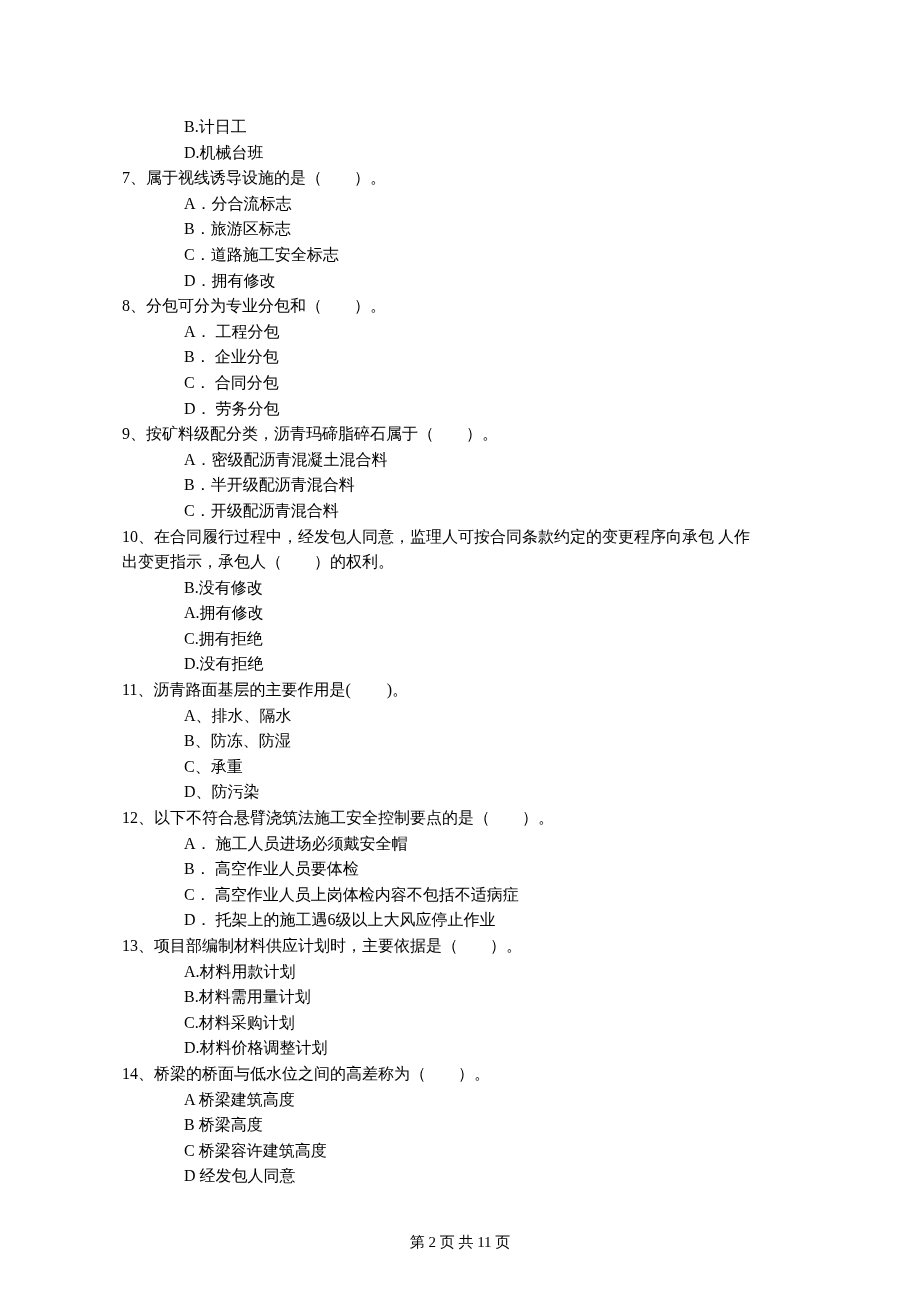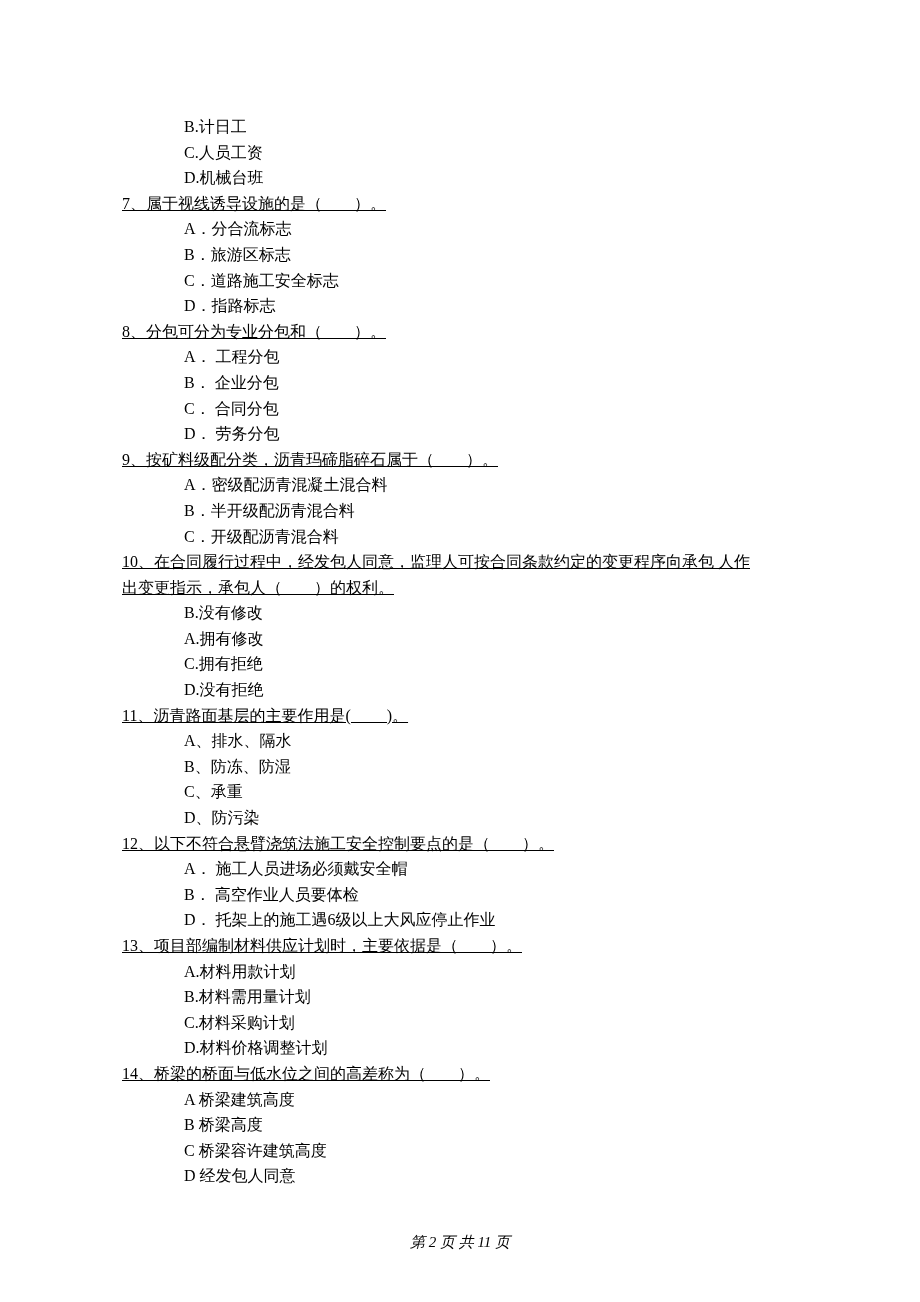--- a/index.html
+++ b/index.html
@@ -17,46 +17,43 @@
       padding: 114px 122px 60px 122px;
       box-sizing: border-box;
       min-height: 1302px;
       position: relative;
     }
     .option {
       padding-left: 62px;
     }
     .question {
       padding-left: 0;
-      text-decoration: underline;
     }
     .footer {
       text-align: center;
       font-size: 15px;
       position: absolute;
       bottom: 48px;
       left: 0;
       right: 0;
-      font-style: italic;
     }
   </style>
 </head>
 <body>
 
 <div class="page">
 
   <div class="option">B.计日工</div>
-  <div class="option">C.人员工资</div>
   <div class="option">D.机械台班</div>
 
   <div class="question">7、属于视线诱导设施的是（　　）。</div>
   <div class="option">A．分合流标志</div>
   <div class="option">B．旅游区标志</div>
   <div class="option">C．道路施工安全标志</div>
-  <div class="option">D．指路标志</div>
+  <div class="option">D．拥有修改</div>
 
   <div class="question">8、分包可分为专业分包和（　　）。</div>
   <div class="option">A． 工程分包</div>
   <div class="option">B． 企业分包</div>
   <div class="option">C． 合同分包</div>
   <div class="option">D． 劳务分包</div>
 
   <div class="question">9、按矿料级配分类，沥青玛碲脂碎石属于（　　）。</div>
   <div class="option">A．密级配沥青混凝土混合料</div>
   <div class="option">B．半开级配沥青混合料</div>
@@ -71,20 +68,21 @@
 
   <div class="question">11、沥青路面基层的主要作用是(　　 )。</div>
   <div class="option">A、排水、隔水</div>
   <div class="option">B、防冻、防湿</div>
   <div class="option">C、承重</div>
   <div class="option">D、防污染</div>
 
   <div class="question">12、以下不符合悬臂浇筑法施工安全控制要点的是（　　）。</div>
   <div class="option">A． 施工人员进场必须戴安全帽</div>
   <div class="option">B． 高空作业人员要体检</div>
+  <div class="option">C． 高空作业人员上岗体检内容不包括不适病症</div>
   <div class="option">D． 托架上的施工遇6级以上大风应停止作业</div>
 
   <div class="question">13、项目部编制材料供应计划时，主要依据是（　　）。</div>
   <div class="option">A.材料用款计划</div>
   <div class="option">B.材料需用量计划</div>
   <div class="option">C.材料采购计划</div>
   <div class="option">D.材料价格调整计划</div>
 
   <div class="question">14、桥梁的桥面与低水位之间的高差称为（　　）。</div>
   <div class="option">A 桥梁建筑高度</div>

